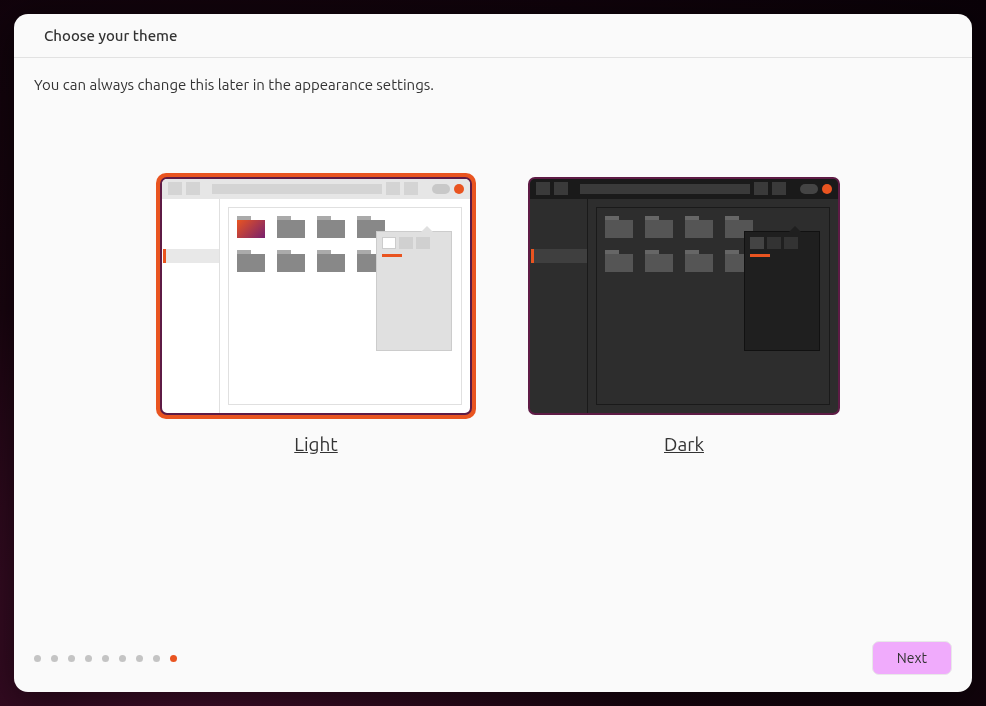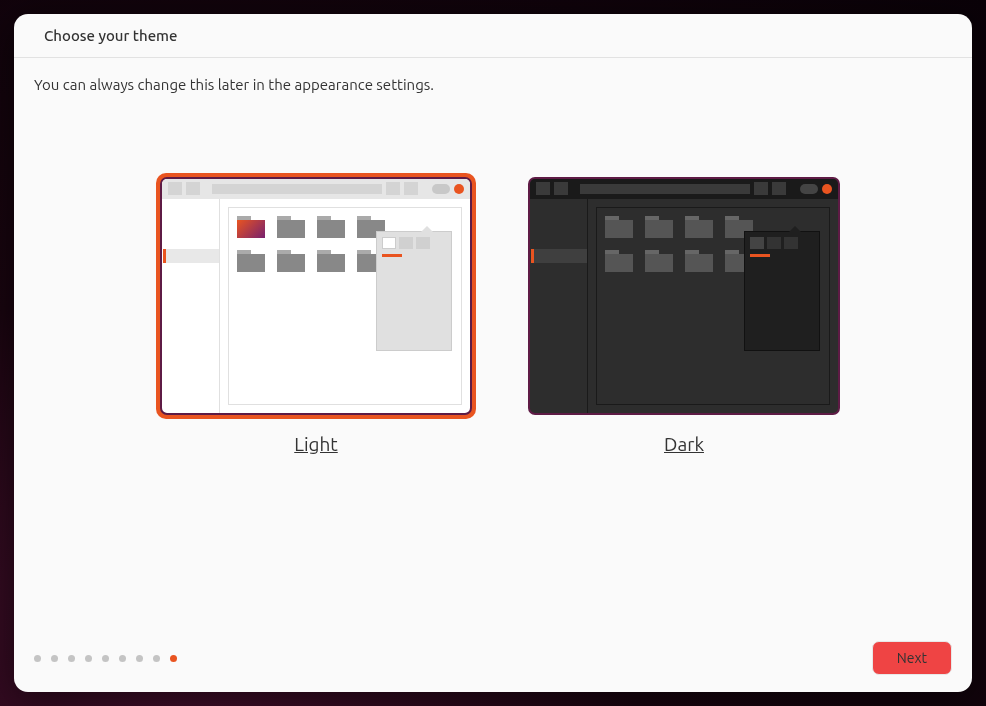--- a/index.html
+++ b/index.html
@@ -139,21 +139,21 @@
     }
     .btn {
       padding: 8px 24px;
       border: 1px solid #d0d0d0;
       background: #fdfdfd;
       border-radius: 7px;
       font-size: 14px; color: #333;
       cursor: pointer;
       font-family: inherit;
     }
-    .btn.next { background: #ef4444; border-color: #e8e8e8; }
+    .btn.next { background: #f0abfc; border-color: #e8e8e8; }
     .dots { display: flex; gap: 10px; }
     .dot { width: 7px; height: 7px; border-radius: 50%; background: #c4c4c4; }
     .dot.active { background: #e95420; }
   </style>
 </head>
 <body>
 
 <div class="dialog">
 
   <div class="header">

